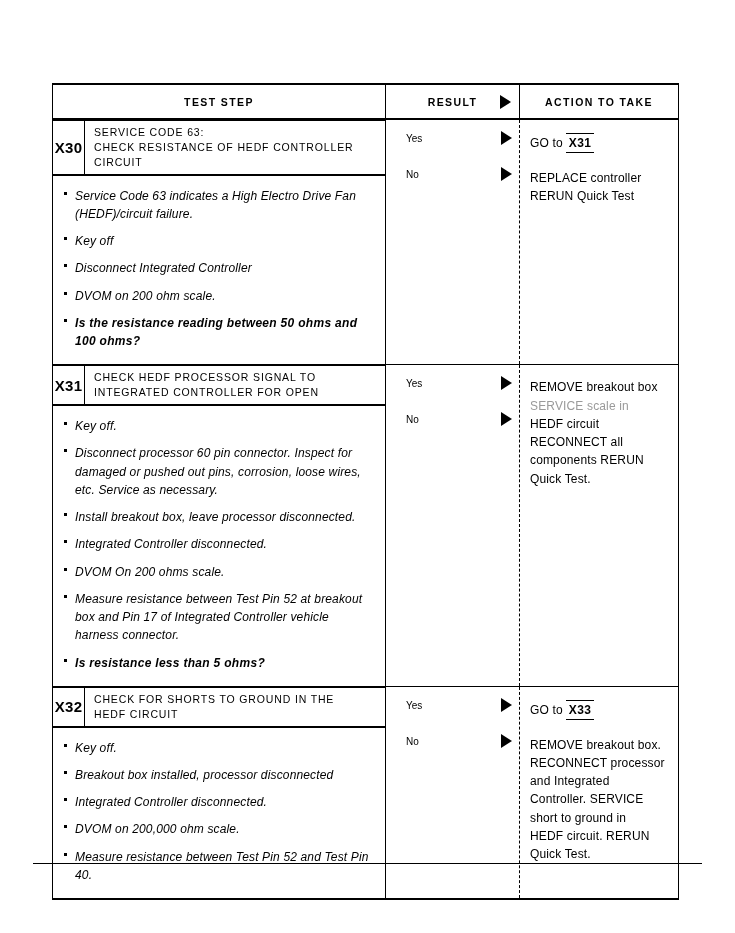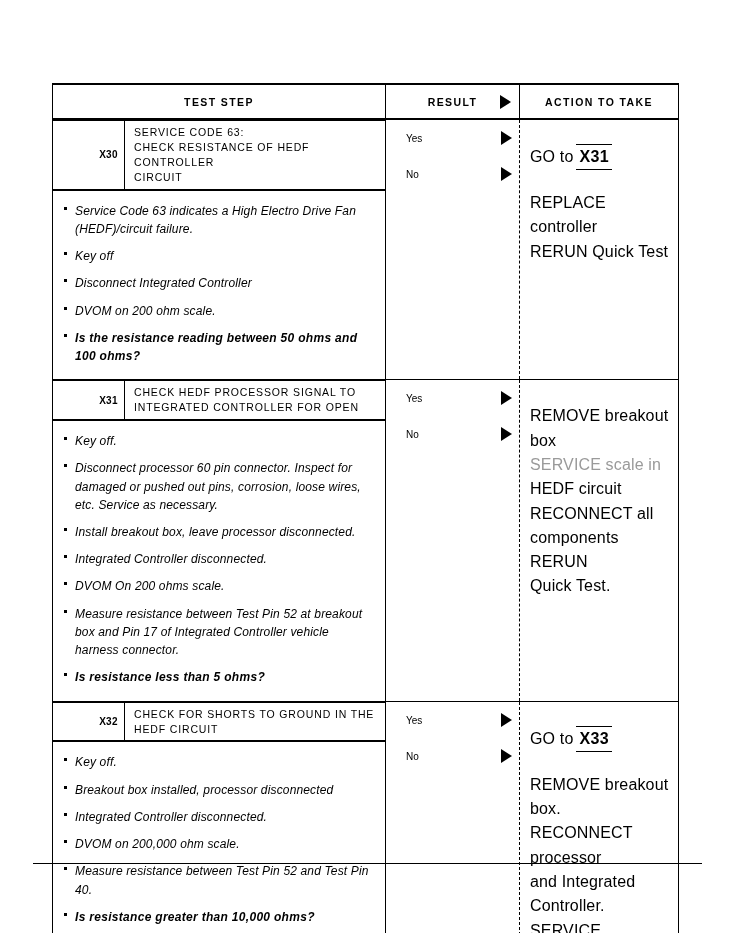--- a/index.html
+++ b/index.html
@@ -94,27 +94,26 @@
   .step-box {
     display: flex;
     border-bottom: 2px solid #000;
     border-top: 1.3px solid #000;
     min-height: 36px;
   }
   .step-id {
     width: 31px;
     flex: none;
     border-right: 1.2px solid #000;
-    font-size: 10px;
+    font-size: 15px;
     font-weight: bold;
     display: flex;
     align-items: center;
     justify-content: center;
     letter-spacing: 0.3px;
-    margin-left: 40px;
   }
   .step-title {
     padding: 4px 6px 4px 9px;
     font-size: 10.5px;
     line-height: 1.42;
     letter-spacing: 0.85px;
   }
 
   
   .bullets {
@@ -159,24 +158,23 @@
     right: 7px;
     top: -2px;
     width: 0; height: 0;
     border-left: 11px solid #000;
     border-top: 7px solid transparent;
     border-bottom: 7px solid transparent;
   }
 
   
   .act {
-    font-size: 16px;
+    font-size: 12px;
     line-height: 1.52;
     letter-spacing: 0.15px;
-    margin-top: 11px;
   }
   .act.first { height: 36px; }
   .ref {
     display: inline-block;
     font-weight: bold;
     letter-spacing: 0.4px;
     border-top: 1.4px solid #000;
     border-bottom: 1.4px solid #000;
     padding: 0 3px;
     margin-left: 3px;
@@ -281,21 +279,20 @@
                 <div>CHECK FOR SHORTS TO GROUND IN THE</div>
                 <div>HEDF CIRCUIT</div>
               </div>
             </div>
             <ul class="bullets">
               <li>Key off.</li>
               <li>Breakout box installed, processor disconnected</li>
               <li>Integrated Controller disconnected.</li>
               <li>DVOM on 200,000 ohm scale.</li>
               <li>Measure resistance between Test Pin 52 and Test Pin 40.</li>
-              <li class="q">Is resistance greater than 10,000 ohms?</li>
             </ul>
           </div>
           <div class="col-result">
             <div class="res-row"><span class="lbl">Yes</span><span class="res-arrow"></span></div>
             <div class="res-row"><span class="lbl">No</span><span class="res-arrow"></span></div>
           </div>
           <div class="col-action">
             <div class="act first"><span>GO to</span><span class="ref">X33</span></div>
             <div class="act">
               <div>REMOVE breakout box.</div>

